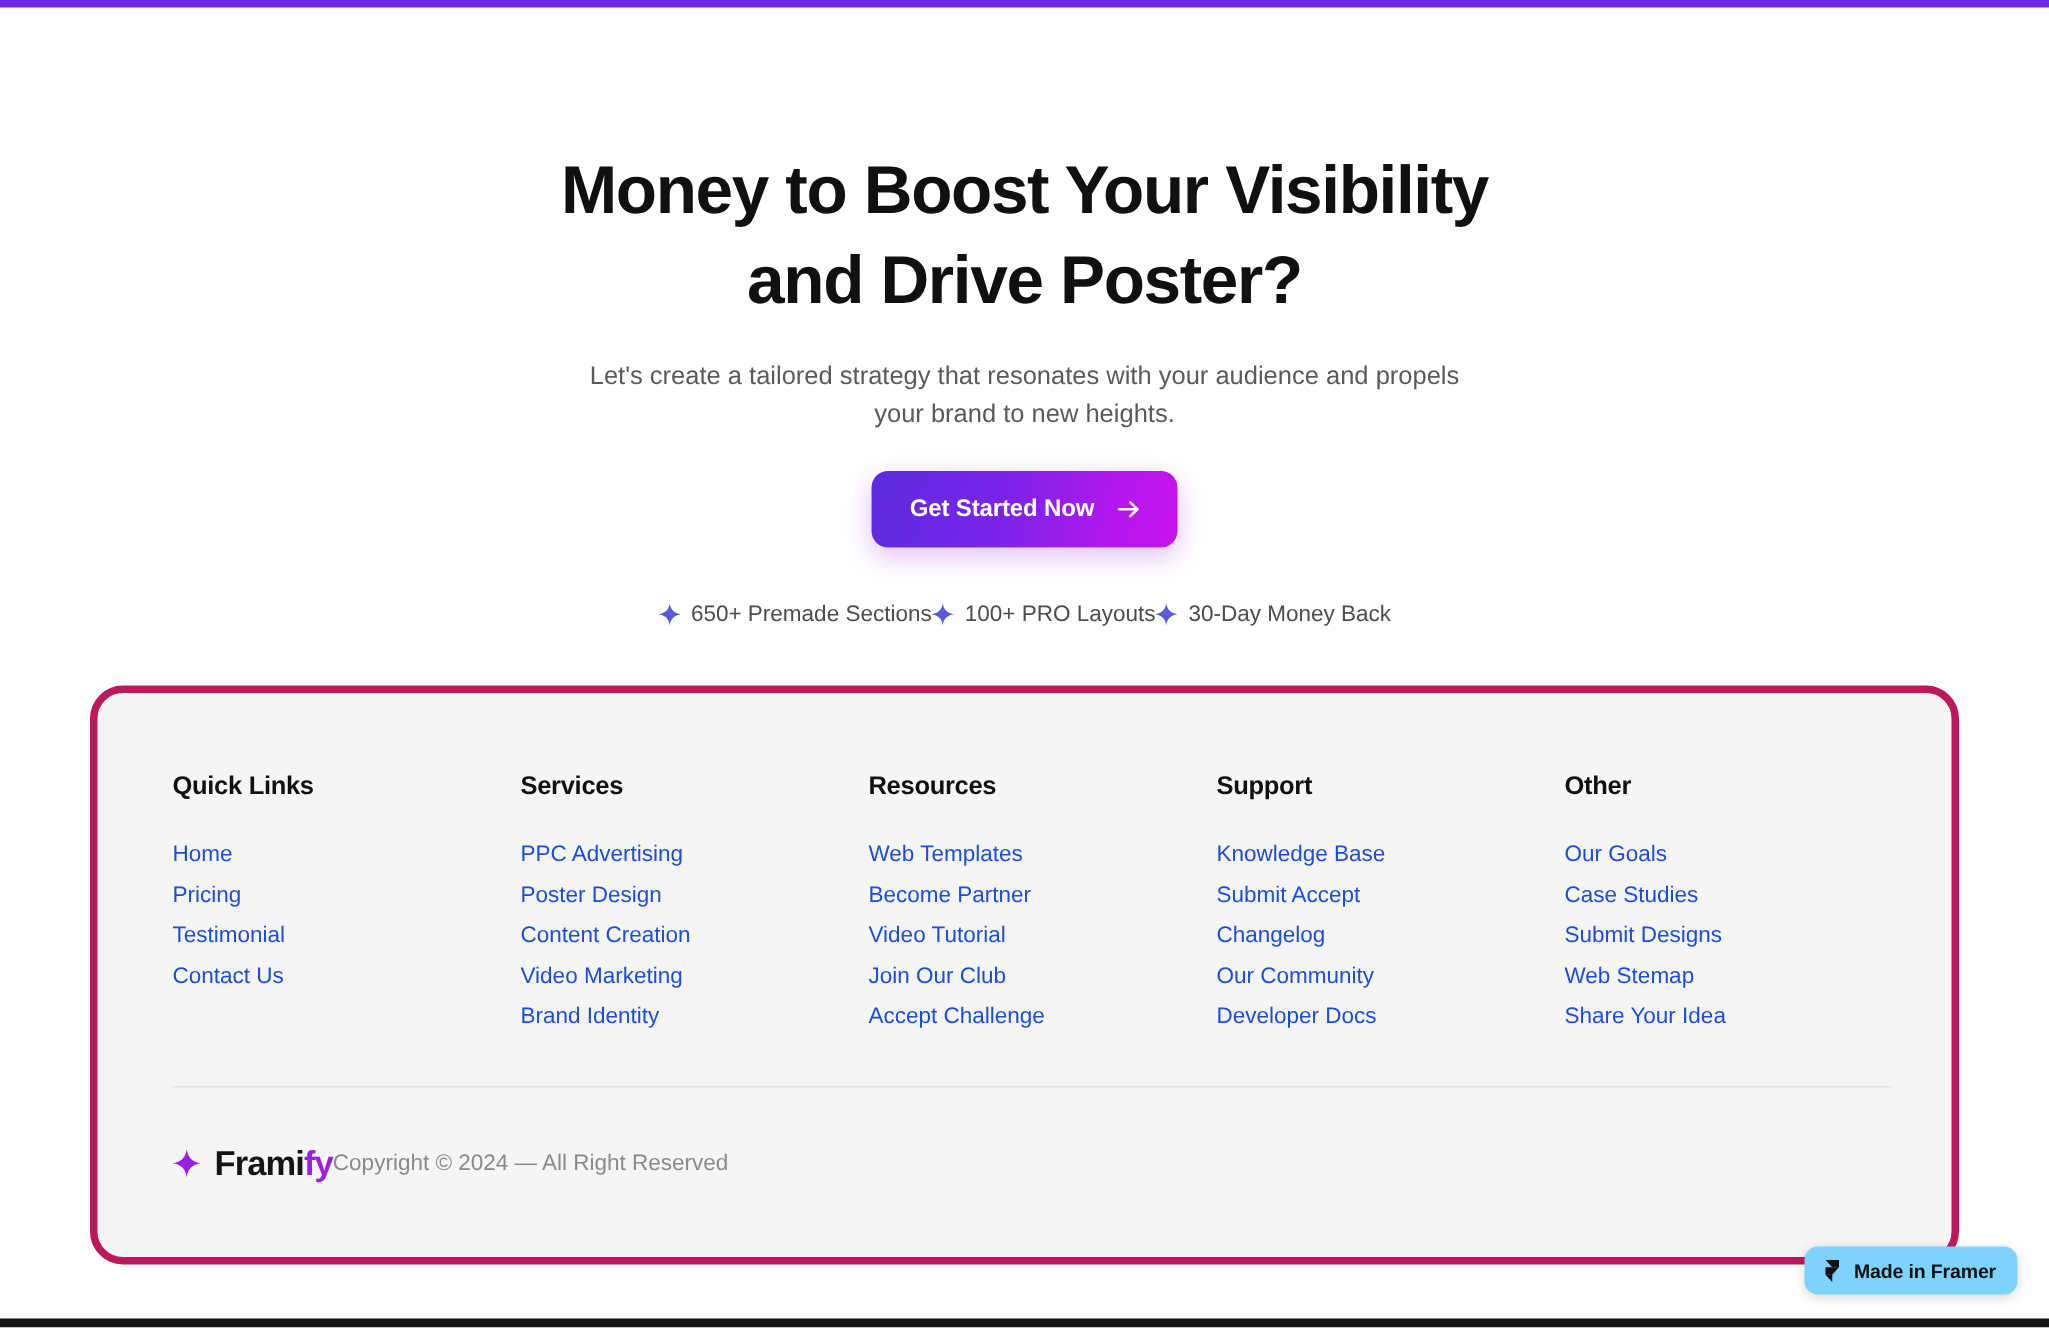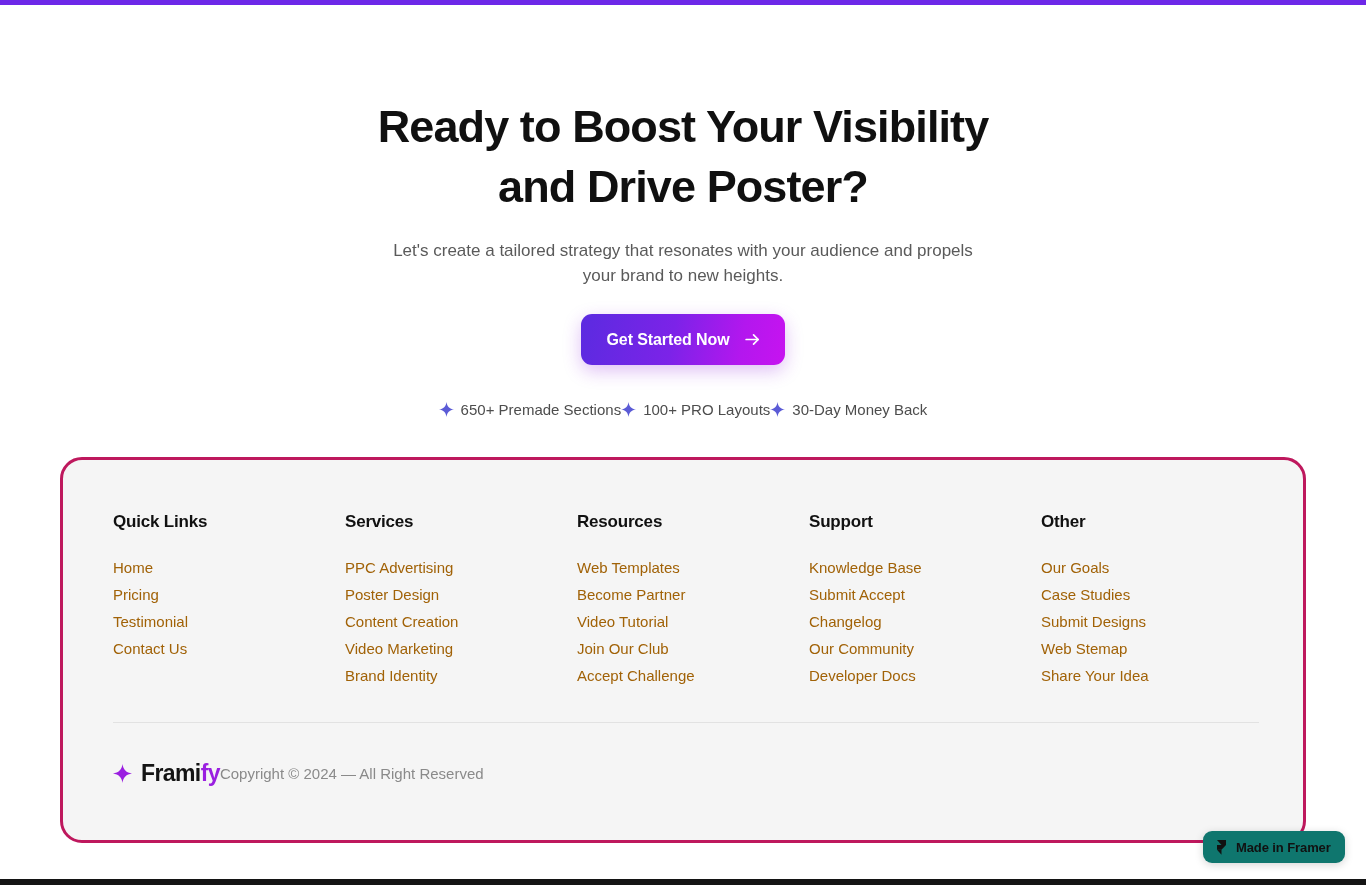--- a/index.html
+++ b/index.html
@@ -106,21 +106,21 @@
   }
 
   
   .footer-card {
     position: absolute;
     top: 457px;
     left: 60px;
     width: 1246px;
     height: 386px;
     background: #F5F5F5;
-    border: 3px solid #be185d;
+    border: 5px solid #be185d;
     border-radius: 22px;
   }
 
   .footer-cols {
     position: absolute;
     top: 52px;
     left: 50px;
     width: 1146px;
     display: flex;
   }
@@ -131,21 +131,21 @@
     font-size: 17px;
     font-weight: 700;
     color: #111111;
     letter-spacing: -0.2px;
     margin-bottom: 22px;
   }
   .col-link {
     display: block;
     font-size: 15px;
     line-height: 27px;
-    color: #a16207;
+    color: #1d4ed8;
     text-decoration: none;
     cursor: pointer;
   }
 
   .footer-divider {
     position: absolute;
     top: 262px;
     left: 50px;
     width: 1146px;
     height: 1px;
@@ -187,21 +187,21 @@
   
   .framer-badge {
     position: absolute;
     top: 831px;
     left: 1203px;
     display: inline-flex;
     align-items: center;
     gap: 8px;
     height: 32px;
     padding: 0 14px 0 12px;
-    background: #0f766e;
+    background: #7dd3fc;
     border-radius: 9px;
     box-shadow: 0 2px 8px rgba(0,0,0,0.17);
     cursor: pointer;
   }
   .framer-logo {
     display: inline-flex;
     width: 13px;
     height: 15px;
   }
   .framer-label {
@@ -221,21 +221,21 @@
   }
 </style>
 </head>
 <body>
 
 <div class="top-bar"></div>
 
 <div class="hero">
 
   <h1 class="hero-title">
-    <span class="line">Ready to Boost Your Visibility</span>
+    <span class="line">Money to Boost Your Visibility</span>
     <span class="line">and Drive Poster?</span>
   </h1>
 
   <p class="hero-sub">
     <span class="line">Let's create a tailored strategy that resonates with your audience and propels</span>
     <span class="line">your brand to new heights.</span>
   </p>
 
   <div class="cta-wrap">
     <button class="cta-button">

